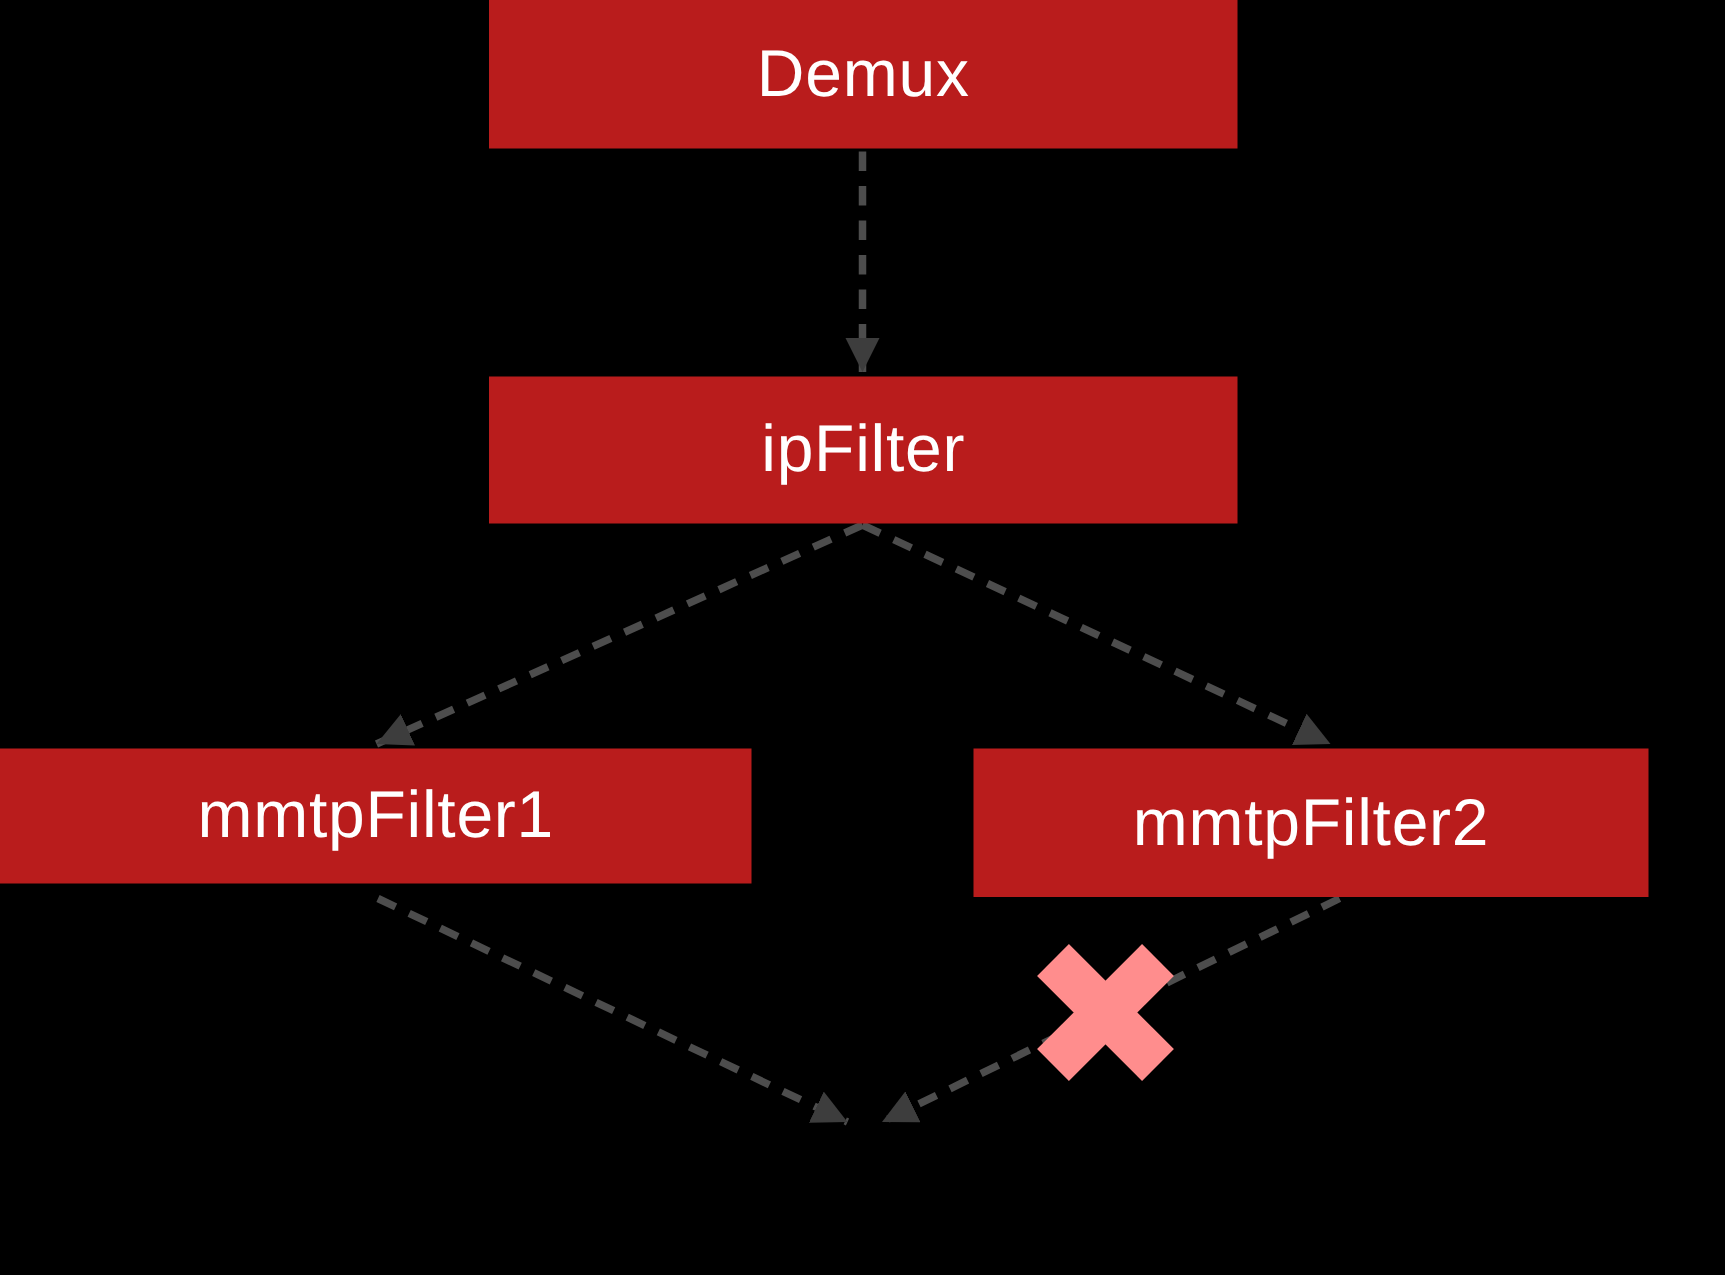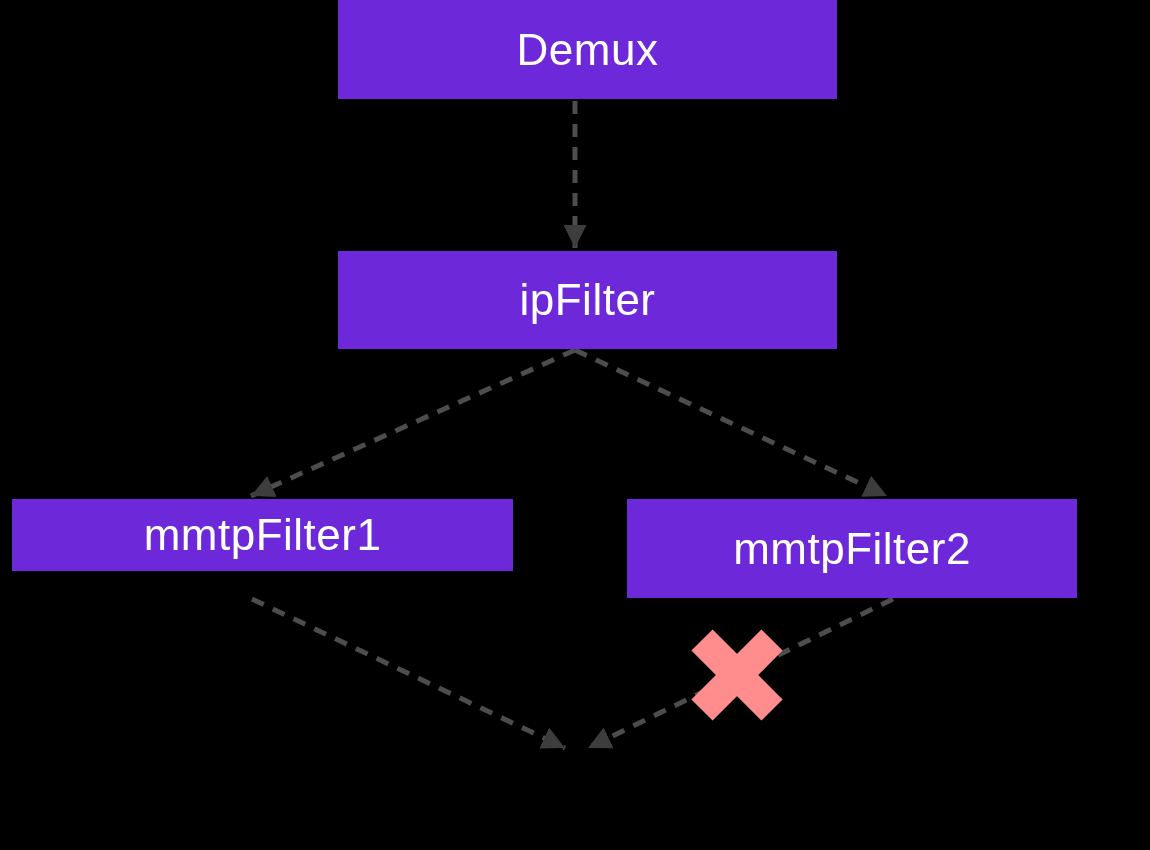--- a/index.html
+++ b/index.html
@@ -30,33 +30,32 @@
     stroke-dasharray: 13 10;
     fill: none;
   }
   .xbar {
     stroke: #ff8d8d;
     stroke-width: 30;
     stroke-linecap: butt;
   }
   .node {
     position: absolute;
-    background: #6d28d9;
+    background: #b91c1c;
     color: #ffffff;
     display: flex;
     align-items: center;
     justify-content: center;
     font-size: 44px;
     letter-spacing: 0.5px;
-    margin-left: 12px;
   }
   .node-demux      { left: 326px; top:   0px; width: 499px; height:  99px; }
   .node-ipfilter   { left: 326px; top: 251px; width: 499px; height:  98px; }
-  .node-mmtp1      { left:   0px; top: 499px; width: 501px; height:  72px; }
-  .node-mmtp2      { left: 615px; top: 499px; width: 450px; height:  99px; }
+  .node-mmtp1      { left:   0px; top: 499px; width: 501px; height:  90px; }
+  .node-mmtp2      { left: 649px; top: 499px; width: 450px; height:  99px; }
   .node-filter4    { left: 326px; top: 751px; width: 499px; height:  99px; }
 </style>
 </head>
 <body>
 
 <div class="canvas">
 
   <svg class="edge-layer" viewBox="0 0 1150 850" xmlns="http://www.w3.org/2000/svg">
     <defs>
       <marker id="arrow" viewBox="0 0 10 10" refX="10" refY="5" markerWidth="4.6" markerHeight="4.6" orient="auto-start-reverse" markerUnits="strokeWidth">

